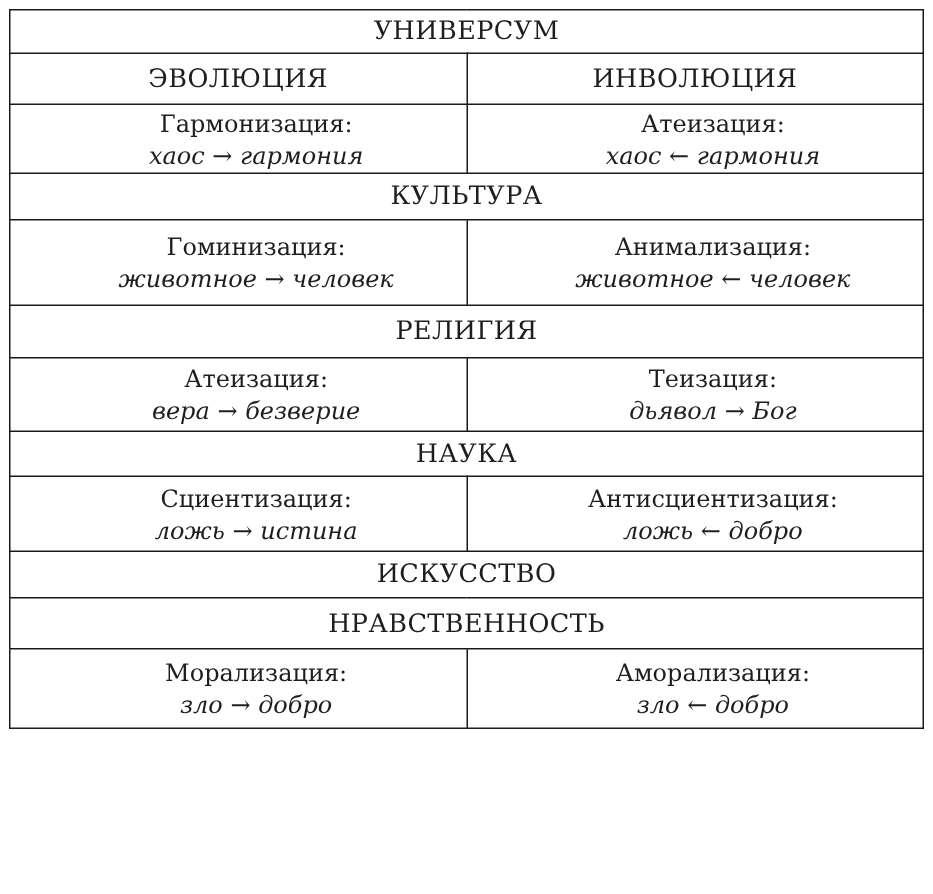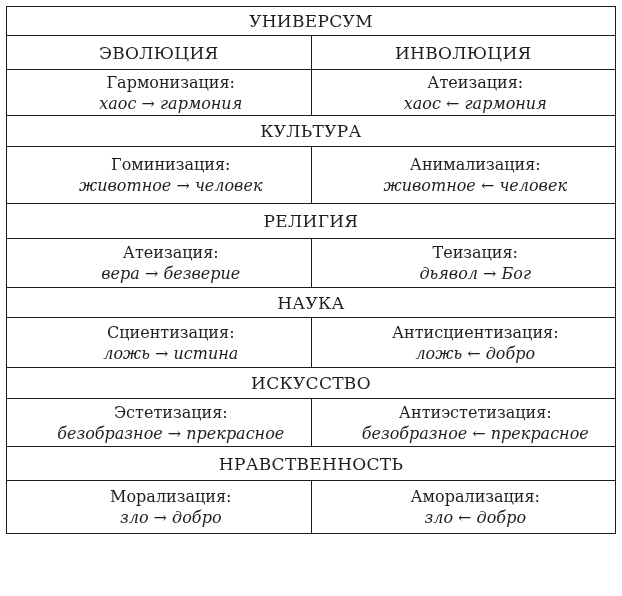--- a/index.html
+++ b/index.html
@@ -132,30 +132,20 @@
       <td>
         <div class="t">Антисциентизация:</div>
         <div class="f">ложь ← добро</div>
       </td>
     </tr>
 
     <tr class="sec" style="height:31px">
       <td colspan="2">ИСКУССТВО</td>
     </tr>
 
-    <tr class="two" style="height:48px">
-      <td>
-        <div class="t">Эстетизация:</div>
-        <div class="f">безобразное → прекрасное</div>
-      </td>
-      <td>
-        <div class="t">Антиэстетизация:</div>
-        <div class="f">безобразное ← прекрасное</div>
-      </td>
-    </tr>
 
     <tr class="sec" style="height:34px">
       <td colspan="2">НРАВСТВЕННОСТЬ</td>
     </tr>
 
     <tr class="two" style="height:53px">
       <td>
         <div class="t">Морализация:</div>
         <div class="f">зло → добро</div>
       </td>

